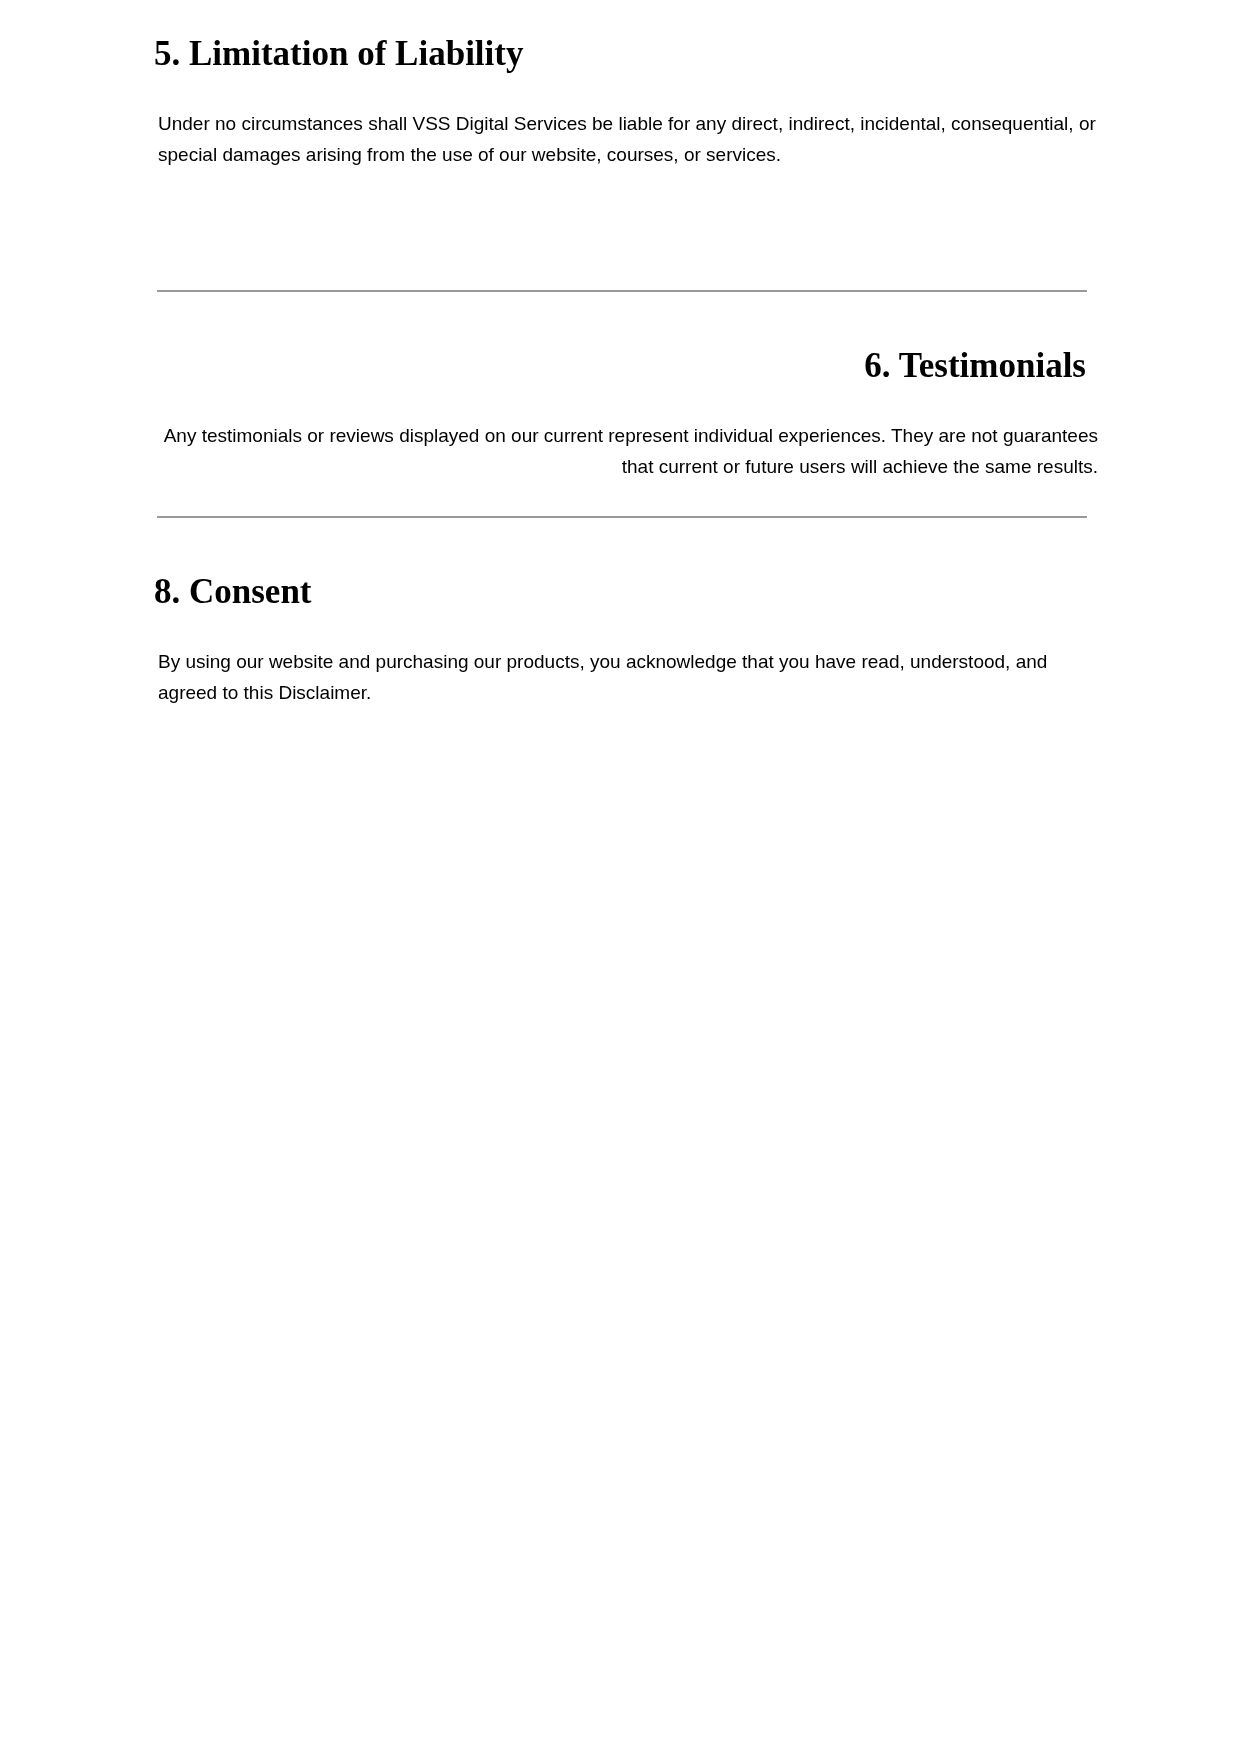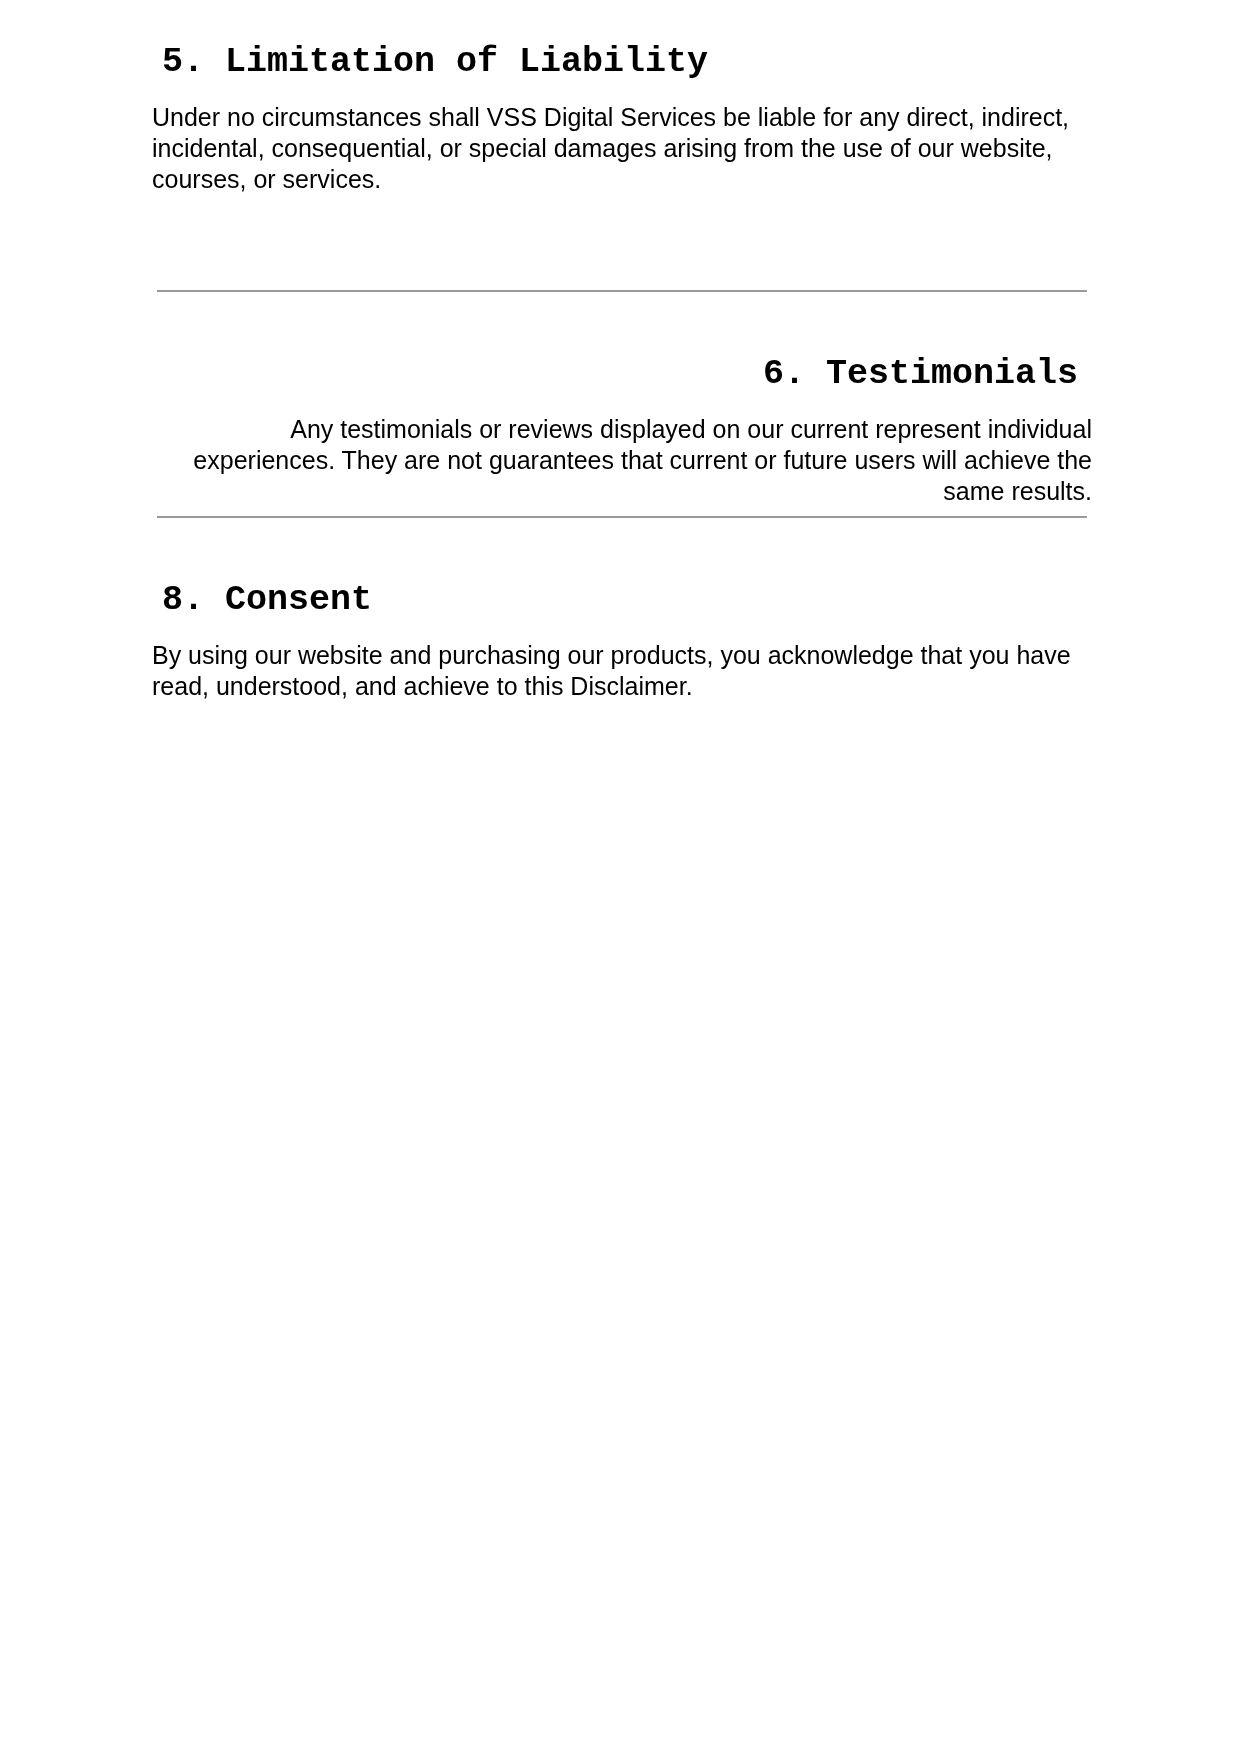--- a/index.html
+++ b/index.html
@@ -15,30 +15,30 @@
       font-family: "Liberation Sans", sans-serif;
       color: #000000;
     }
     .page {
       position: absolute;
       left: 150px;
       top: 0;
       width: 940px;
     }
     .section h2 {
-      font-family: Liberation Mono, monospace;
+      font-family: Liberation Serif, serif;
       font-weight: bold;
       font-size: 35px;
-      margin: 12px;
+      margin: 4px;
       line-height: 40px;
     }
     .section p {
-      font-size: 25px;
+      font-size: 19px;
       line-height: 31px;
-      margin: 2px;
+      margin: 8px;
     }
     .divider {
       position: absolute;
       left: 157px;
       width: 930px;
       height: 0;
       border-top: 2px solid #999999;
     }
   </style>
 </head>
@@ -51,19 +51,19 @@
     <p style="position:absolute; top:70px; left:0; width:940px;">Under no circumstances shall VSS Digital Services be liable for any direct, indirect, incidental, consequential, or special damages arising from the use of our website, courses, or services.</p>
   </section>
 
   <section class="section" style="position:absolute; top:342px; left:0; width:940px;text-align:right;">
     <h2>6. Testimonials</h2>
     <p style="position:absolute; top:70px; left:0; width:940px;">Any testimonials or reviews displayed on our current represent individual experiences. They are not guarantees that current or future users will achieve the same results.</p>
   </section>
 
   <section class="section" style="position:absolute; top:568px; left:0; width:940px;">
     <h2>8. Consent</h2>
-    <p style="position:absolute; top:70px; left:0; width:940px;">By using our website and purchasing our products, you acknowledge that you have read, understood, and achieve to this Disclaimer.</p>
+    <p style="position:absolute; top:70px; left:0; width:940px;">By using our website and purchasing our products, you acknowledge that you have read, understood, and agreed to this Disclaimer.</p>
   </section>
 
 </div>
 
 <div class="divider" style="top:290px;"></div>
 <div class="divider" style="top:516px;"></div>
 
 </body></html>

